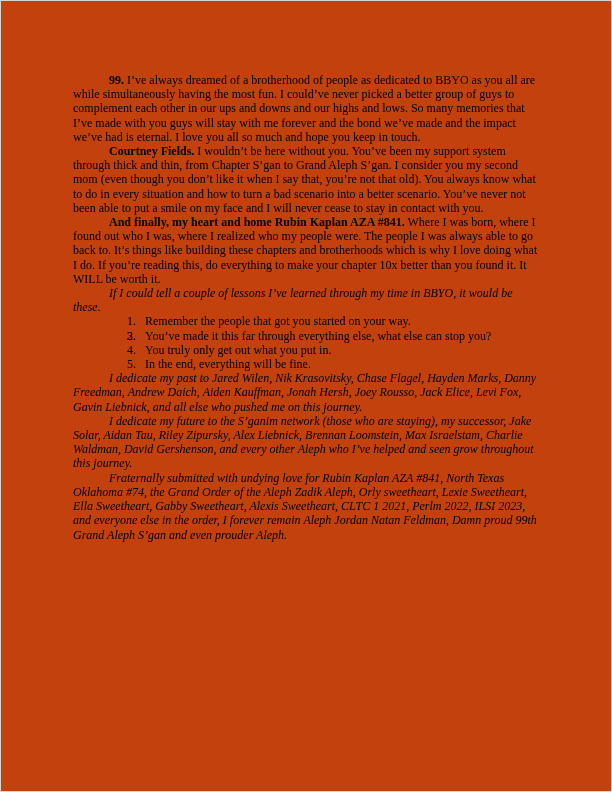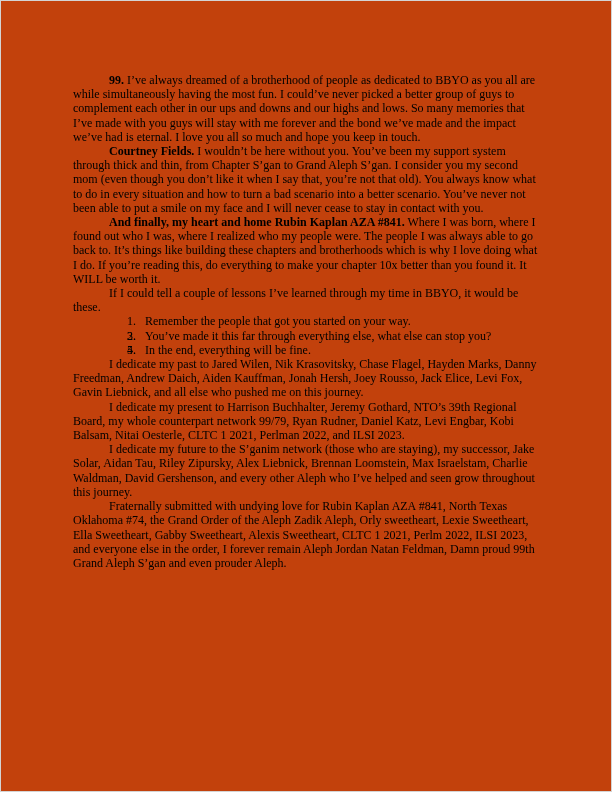--- a/index.html
+++ b/index.html
@@ -29,20 +29,21 @@
   }
   p.para {
     margin: 0;
     padding: 0;
   }
   p.indent {
     text-indent: 36px;
   }
   .gap-before {
     margin-top: 11px;
+    font-style: italic;
   }
   b { font-weight: bold; }
   ul.lessons {
     list-style: none;
     margin: 0;
     padding: 0;
   }
   ul.lessons li {
     position: relative;
     padding-left: 72px;
@@ -66,26 +67,25 @@
     <p class="para indent"><b>Courtney Fields.</b><span> I wouldn’t be here without you. You’ve been my support system through thick and thin, from Chapter S’gan to Grand Aleph S’gan. I consider you my second mom (even though you don’t like it when I say that, you’re not that old). You always know what to do in every situation and how to turn a bad scenario into a better scenario. You’ve never not been able to put a smile on my face and I will never cease to stay in contact with you.</span></p>
 
     <p class="para indent"><b>And finally, my heart and home Rubin Kaplan AZA #841.</b><span> Where I was born, where I found out who I was, where I realized who my people were. The people I was always able to go back to. It’s things like building these chapters and brotherhoods which is why I love doing what I do. If you’re reading this, do everything to make your chapter 10x better than you found it. It WILL be worth it.</span></p>
 
     <p class="para indent gap-before">If I could tell a couple of lessons I’ve learned through my time in BBYO, it would be these.</p>
 
     <ul class="lessons">
       <li><span class="num">1.</span><span>Remember the people that got you started on your way.</span></li>
       <li><span class="num">2.</span></li>
       <li><span class="num">3.</span><span>You’ve made it this far through everything else, what else can stop you?</span></li>
-      <li><span class="num">4.</span></li>
+      <li><span class="num">4.</span><span>You truly only get out what you put in.</span></li>
       <li><span class="num">5.</span><span>In the end, everything will be fine.</span></li>
     </ul>
 
     <p class="para indent gap-before">I dedicate my past to Jared Wilen, Nik Krasovitsky, Chase Flagel, Hayden Marks, Danny Freedman, Andrew Daich, Aiden Kauffman, Jonah Hersh, Joey Rousso, Jack Elice, Levi Fox, Gavin Liebnick, and all else who pushed me on this journey.</p>
 
-    <p class="para indent gap-before">I dedicate my present to Harrison Buchhalter, Jeremy Gothard, NTO’s 39th Regional Board, my whole counterpart network 99/79, Ryan Rudner, Daniel Katz, Levi Engbar, Kobi Balsam, Nitai Oesterle, CLTC 1 2021, Perlman 2022, and ILSI 2023.</p>
 
     <p class="para indent gap-before">I dedicate my future to the S’ganim network (those who are staying), my successor, Jake Solar, Aidan Tau, Riley Zipursky, Alex Liebnick, Brennan Loomstein, Max Israelstam, Charlie Waldman, David Gershenson, and every other Aleph who I’ve helped and seen grow throughout this journey.</p>
 
     <p class="para indent gap-before">Fraternally submitted with undying love for Rubin Kaplan AZA #841, North Texas Oklahoma #74, the Grand Order of the Aleph Zadik Aleph, Orly sweetheart, Lexie Sweetheart, Ella Sweetheart, Gabby Sweetheart, Alexis Sweetheart, CLTC 1 2021, Perlm 2022, ILSI 2023, and everyone else in the order, I forever remain Aleph Jordan Natan Feldman, Damn proud 99th Grand Aleph S’gan and even prouder Aleph.</p>
 
   </div>
 </div>
 
 </body></html>

